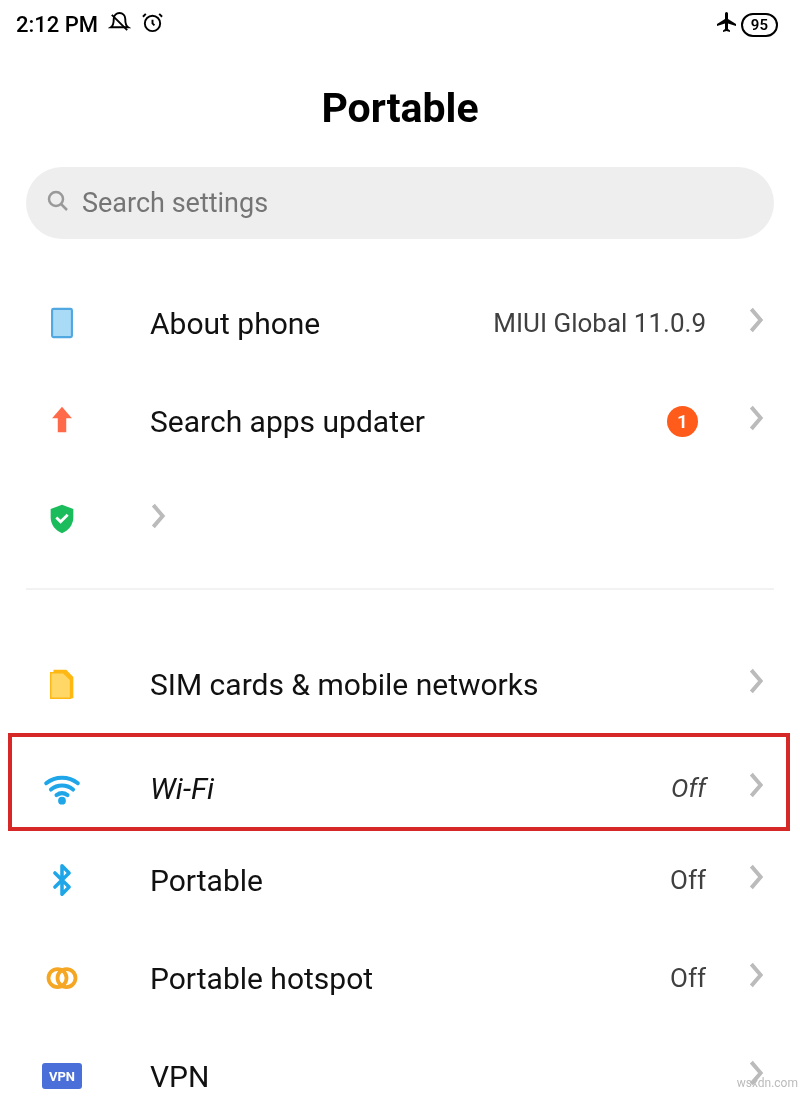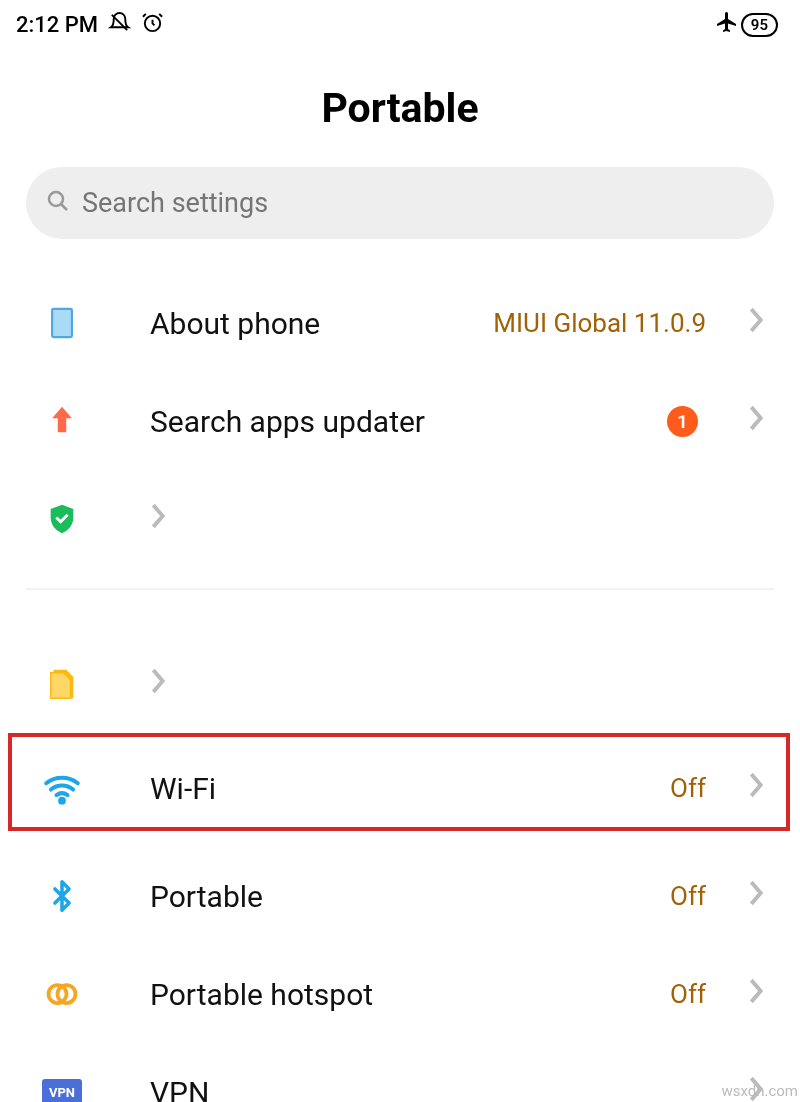--- a/index.html
+++ b/index.html
@@ -11,29 +11,29 @@
     .battery-pill { border: 2px solid #000; border-radius: 12px; padding: 1px 8px; font-size: 15px; font-weight: 600; }
     
     .page-title { text-align: center; font-size: 41px; font-weight: 700; color: #000; margin-top: 35px; margin-bottom: 35px; }
     
     .search-bar { margin: 0 26px 35px; height: 72px; background: #eeeeee; border-radius: 36px; display: flex; align-items: center; padding: 0 20px; gap: 12px; }
     .search-bar input { border: none; background: transparent; font-size: 27px; color: #888; outline: none; flex: 1; }
     .search-icon { width: 24px; height: 24px; color: #999; }
     .divider { height: 2px; background: #f2f2f2; margin: 20px 26px 45px; }
     
     .row { display: flex; align-items: center; padding: 0 36px 0 42px; height: 98px; cursor: pointer; position: relative; gap: 28px; }
-    .row-highlight { outline: 4px solid #d72828; outline-offset: -4px; margin: 0 10px 16px 8px; padding: 12px 26px 0 34px; }
+    .row-highlight { outline: 4px solid #d72828; outline-offset: -4px; margin: 0 10px 0 8px; padding: 12px 26px 0 34px; font-style: italic; }
     .row-icon { width: 40px; height: 40px; display: flex; align-items: center; justify-content: center; margin-right: 40px; flex-shrink: 0; }
     .row-label { font-size: 30px; font-weight: 400; color: #111; flex: 1; }
-    .row-value { font-size: 26px; color: #a16207; margin-right: 14px; }
+    .row-value { font-size: 26px; color: #404040; margin-right: 14px; }
     .chevron { color: #bbb; font-size: 28px; }
     
     .badge { width: 31px; height: 31px; background: #ff5b1b; border-radius: 50%; color: #fff; font-size: 19px; font-weight: 600; display: flex; align-items: center; justify-content: center; margin-right: 22px; }
     
-    .watermark { position: absolute; right: 2px; bottom: 2px; font-size: 15px; color: #bbb; }
+    .watermark { position: absolute; right: 2px; bottom: 12px; font-size: 12px; color: #bbb; }
   </style>
 </head>
 <body>
 
 <div class="status-bar">
   <div class="status-left">
     <span>2:12 PM</span>
     <span>
       <svg width="23" height="23" viewBox="0 0 24 24" fill="none" stroke="#000" stroke-width="2">
           <path d="M18 8a6 6 0 0 0-12 0c0 7-3 9-3 9h18s-3-2-3-9"></path>
@@ -116,20 +116,21 @@
 
 <div class="divider"></div>
 
 <div class="row">
   <div class="row-icon">
     <svg width="34" height="34" viewBox="0 0 24 24">
         <path d="M6 2h9l5 5v15H6V2z" fill="#fdb813"></path>
         <path d="M4 4h9l5 5v13H4V4z" fill="#ffd766" stroke="#fdb813"></path>
       </svg>
   </div>
+  <div class="row-label">SIM cards &amp; mobile networks</div>
   <span class="chevron">
     <svg width="16" height="28" viewBox="0 0 10 18" fill="none" stroke="currentColor" stroke-width="2.5">
         <path d="M2 2l6 7-6 7"></path>
       </svg>
   </span>
 </div>
 
 <div class="row row-highlight">
   <div class="row-icon">
     <svg width="38" height="38" viewBox="0 0 24 24" fill="none" stroke="#1fa6e8" stroke-width="2.5" stroke-linecap="round">

